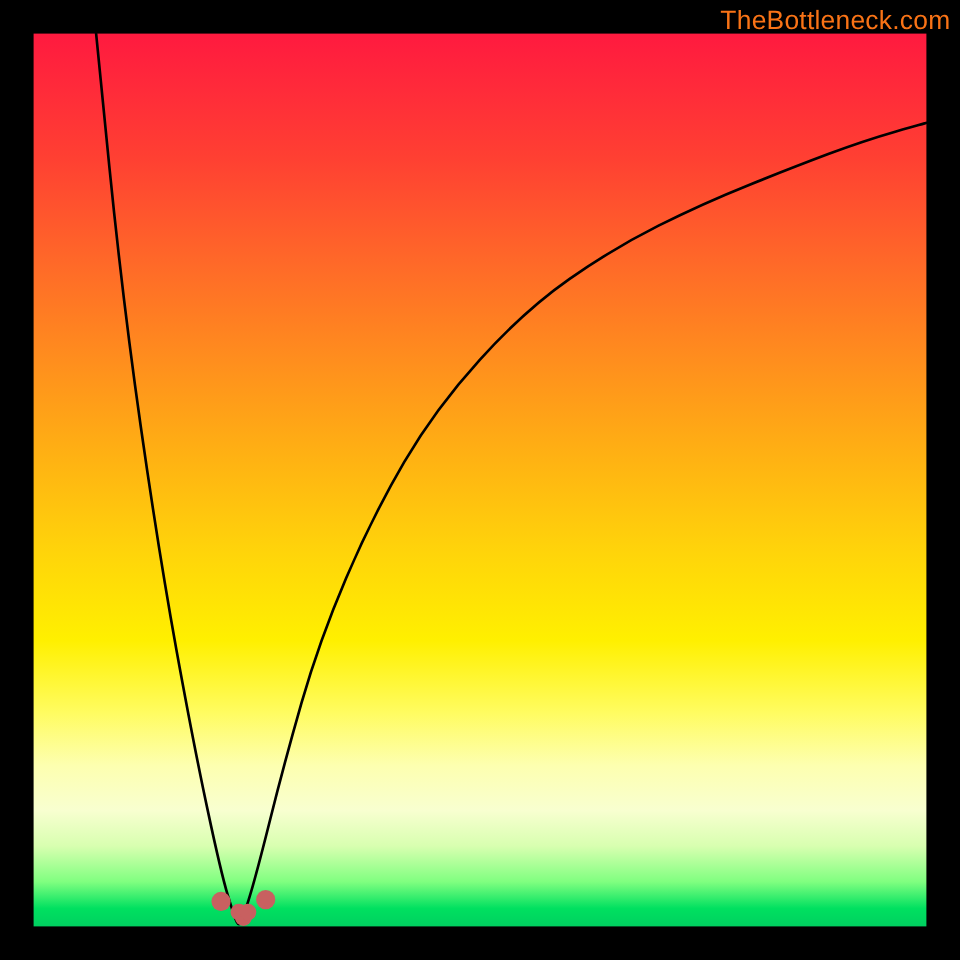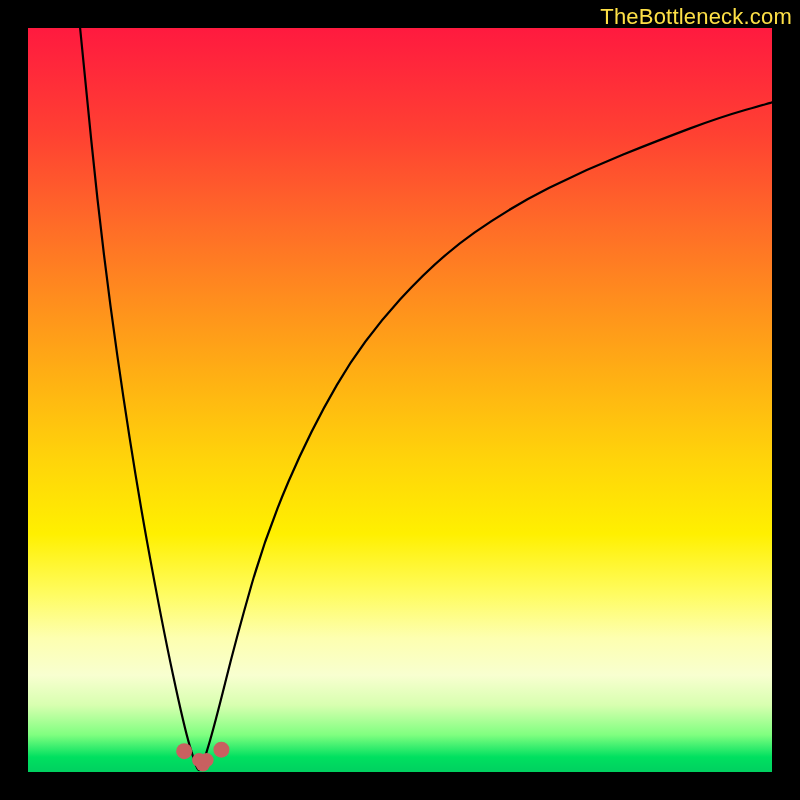--- a/index.html
+++ b/index.html
@@ -41,21 +41,21 @@
       #d8ffb0 91%,
       #80ff80 95%,
       #00e060 98%,
       #00d060 100%
     );
   }
   .watermark {
     position: absolute;
     top: 4px;
     right: 8px;
-    color: #fde047;
+    color: #f97316;
     font-size: 22px;
     font-weight: 500;
     letter-spacing: 0.2px;
     user-select: none;
     margin-left: 33px;
   }
   svg.curve {
     position: absolute;
     left: 0;
     top: 0;

